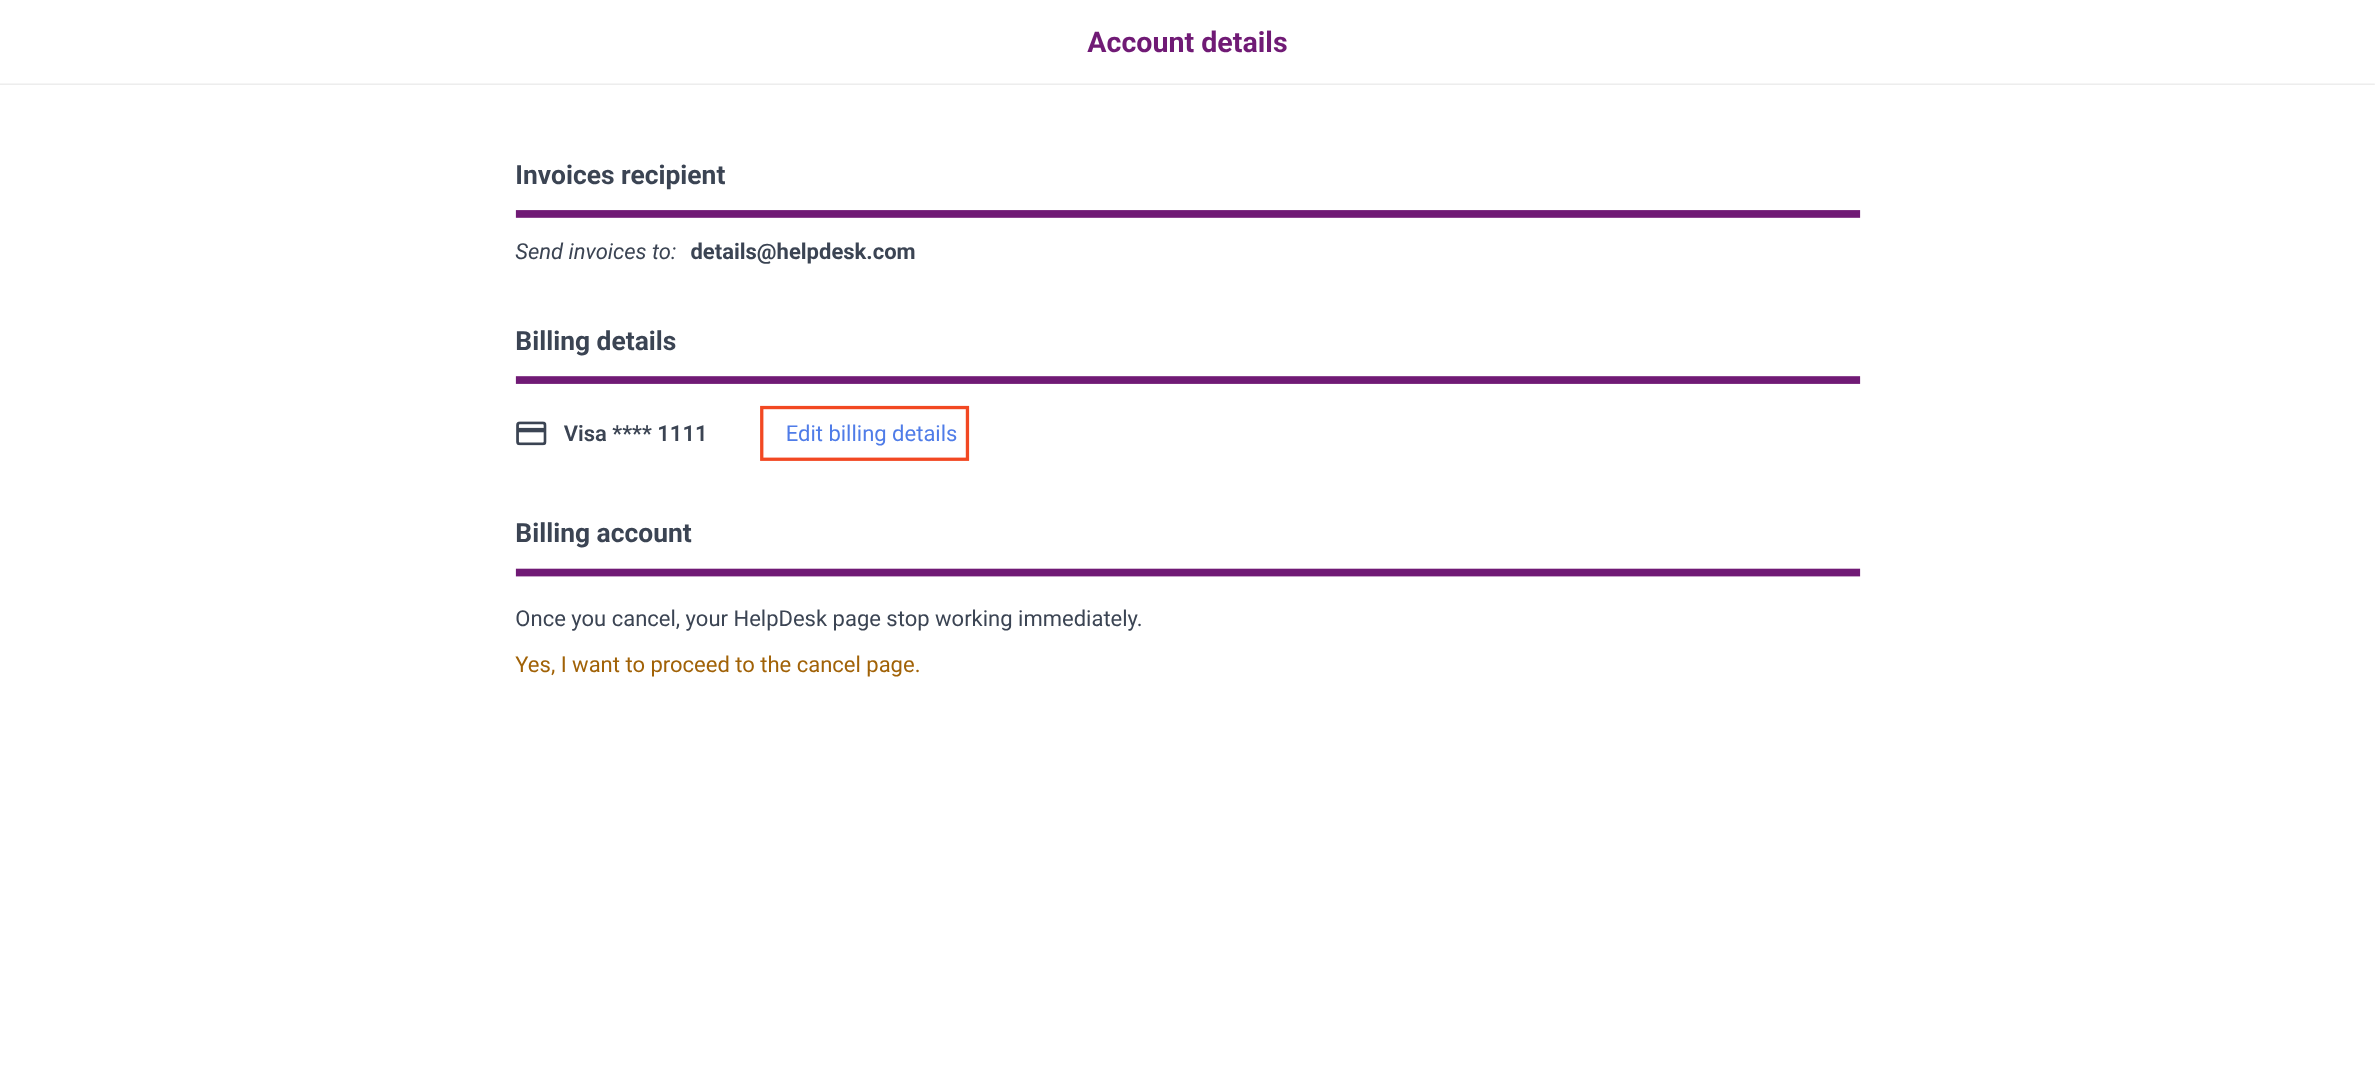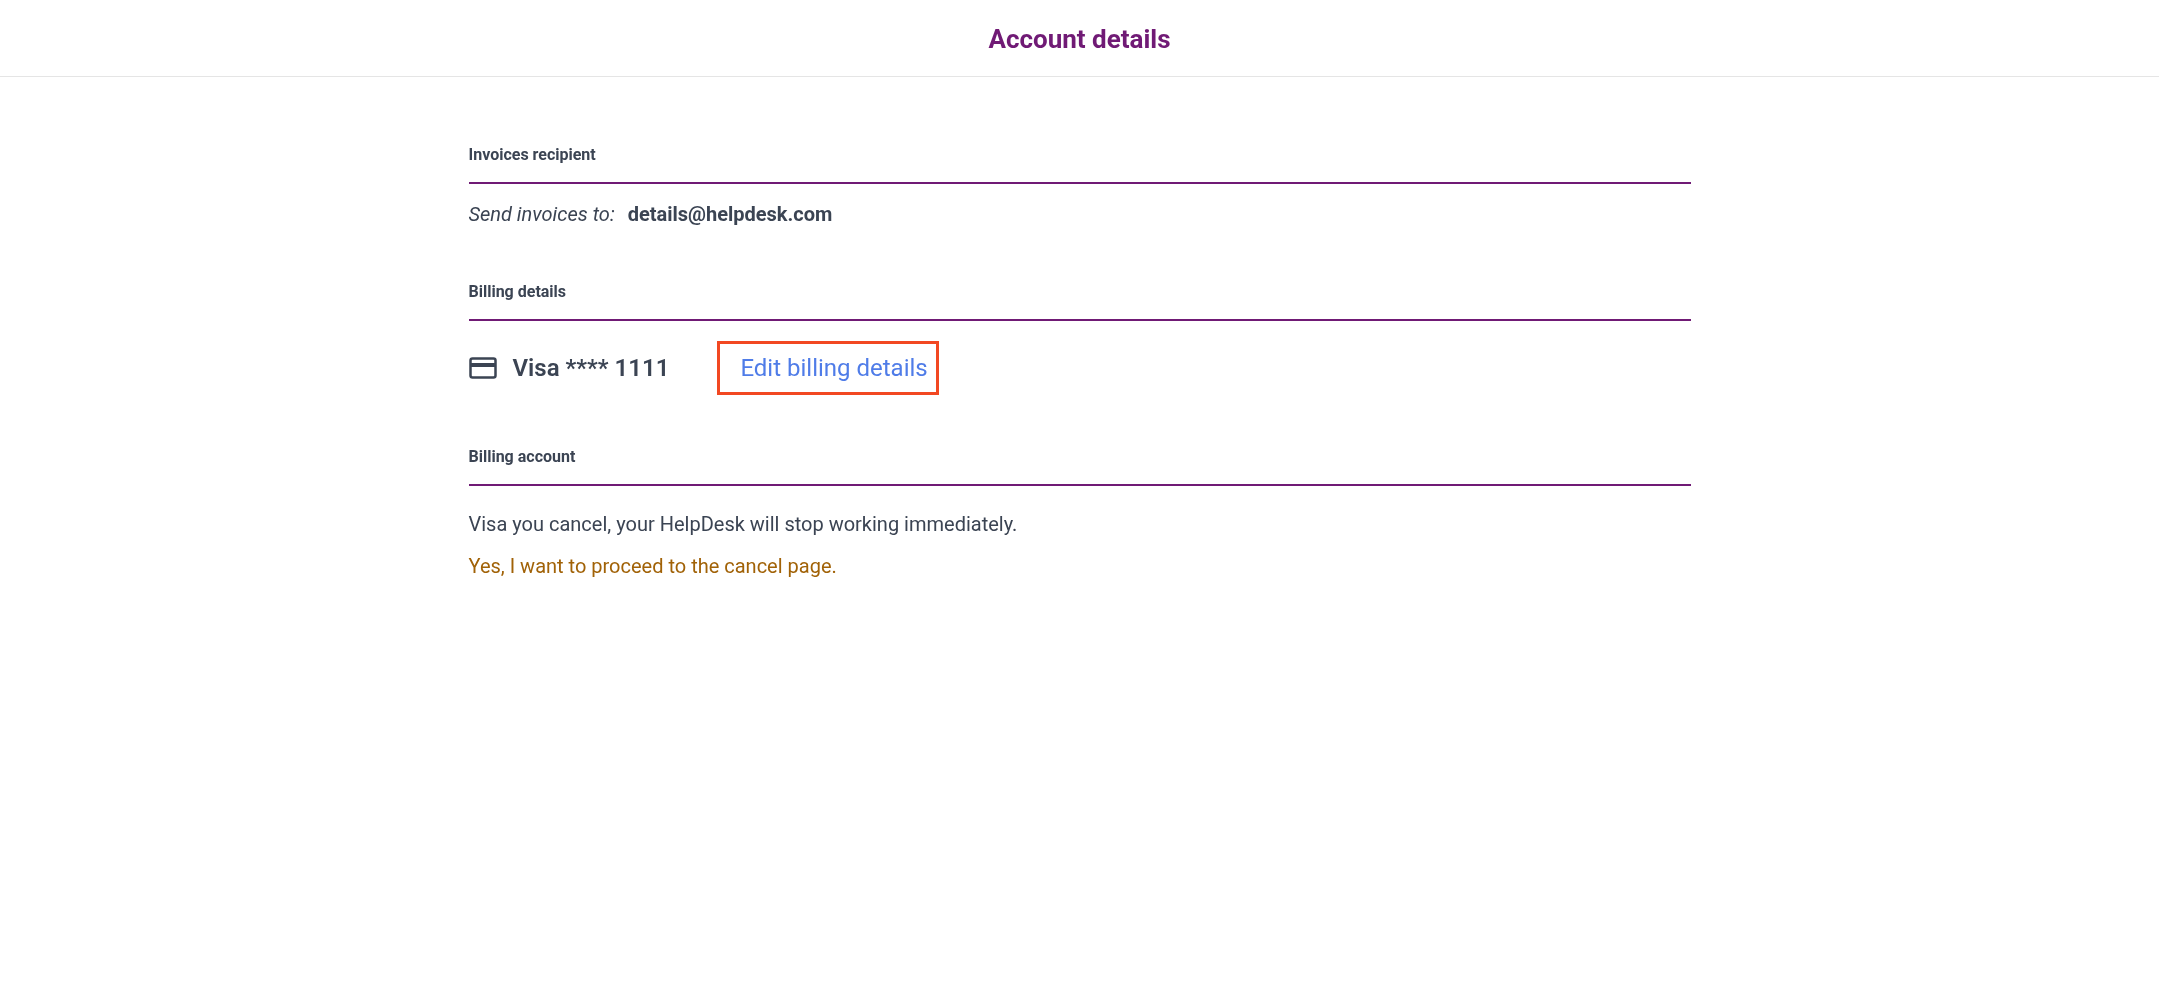--- a/index.html
+++ b/index.html
@@ -26,43 +26,43 @@
     .content {
       max-width: 1262px;
       margin: 0 auto;
       padding: 0 20px;
       padding-top: 68px;
     }
     .section {
       margin-bottom: 56px;
     }
     .section-title {
-      font-size: 16px;
+      font-size: 24px;
       font-weight: 700;
       color: #3b4453;
       padding-bottom: 18px;
-      border-bottom: 2px solid #701a75;
+      border-bottom: 7px solid #701a75;
       margin-bottom: 18px;
     }
     .invoices-row {
       font-size: 20px;
       color: #3b4453;
     }
     .invoices-label {
       font-weight: 400;
       margin-right: 8px;
       font-style: italic;
     }
     .invoices-email {
       font-weight: 700;
     }
     .billing-row {
       display: flex;
       align-items: center;
-      font-size: 24px;
+      font-size: 20px;
       color: #3b4453;
       padding-top: 6px;
     }
     .card-icon {
       display: inline-flex;
       margin-right: 16px;
     }
     .card-text {
       font-weight: 600;
       margin-right: 8px;
@@ -125,18 +125,18 @@
       <span class="card-text">Visa **** 1111</span>
       <span class="edit-link-wrapper">
         <span class="edit-link">Edit billing details</span>
       </span>
     </div>
   </div>
 
   <div class="section">
     <div class="section-title">Billing account</div>
     <div class="cancel-text">
-      <p>Visa you cancel, your HelpDesk will stop working immediately.</p>
+      <p>Once you cancel, your HelpDesk page stop working immediately.</p>
     </div>
     <span class="cancel-link">Yes, I want to proceed to the cancel page.</span>
   </div>
 
 </div>
 
 </body></html>

